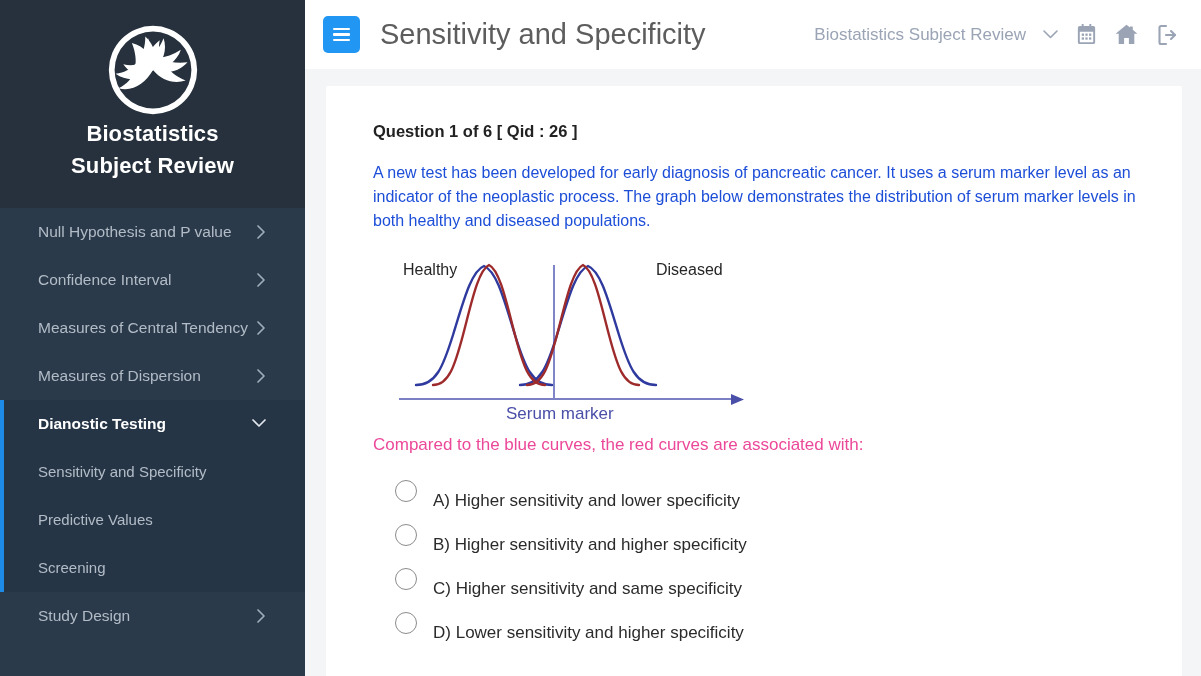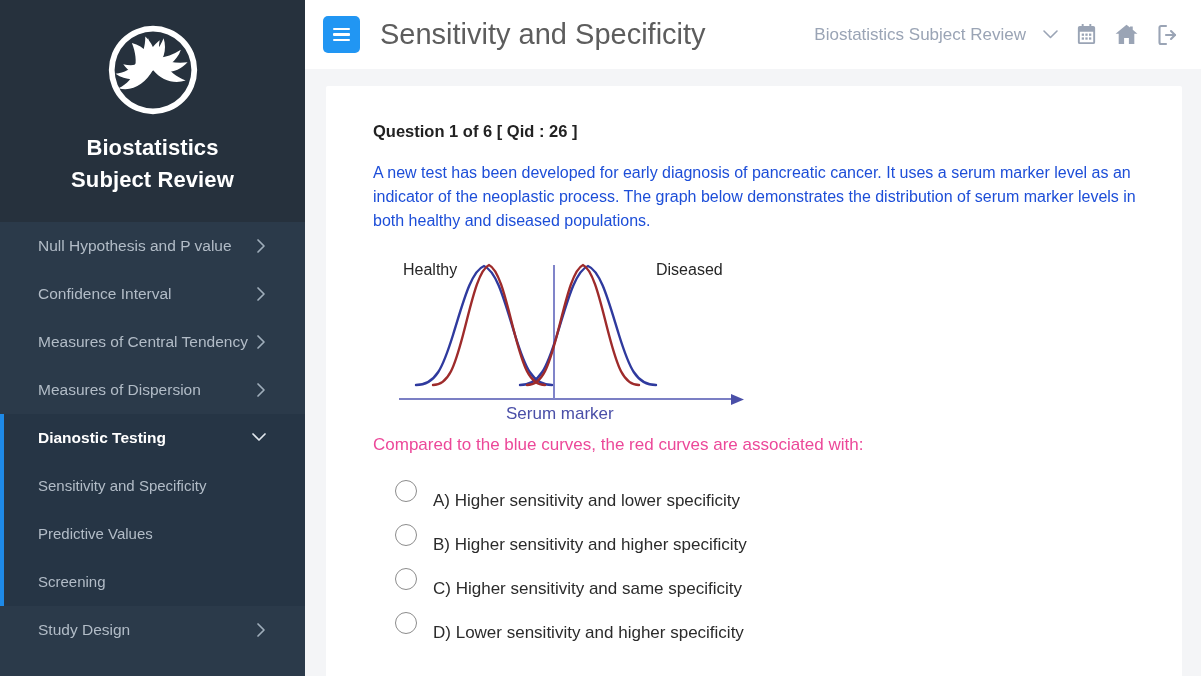--- a/index.html
+++ b/index.html
@@ -19,21 +19,20 @@
     overflow:hidden;
   }
   .brand {
     background:#26313d;
     padding:22px 10px 26px;
     display:flex; flex-direction:column; align-items:center;
     flex:0 0 auto;
   }
   .logo { width:96px; height:96px; display:block; }
   .brand-title {
-    margin-top:14px;
     color:#ffffff;
     font-size:22px; font-weight:bold; line-height:1.45;
     text-align:center;
     letter-spacing:.1px;
   }
   .nav { flex:1 1 auto; }
   .nav-item {
     position:relative;
     height:48px;
     display:flex; align-items:center;

